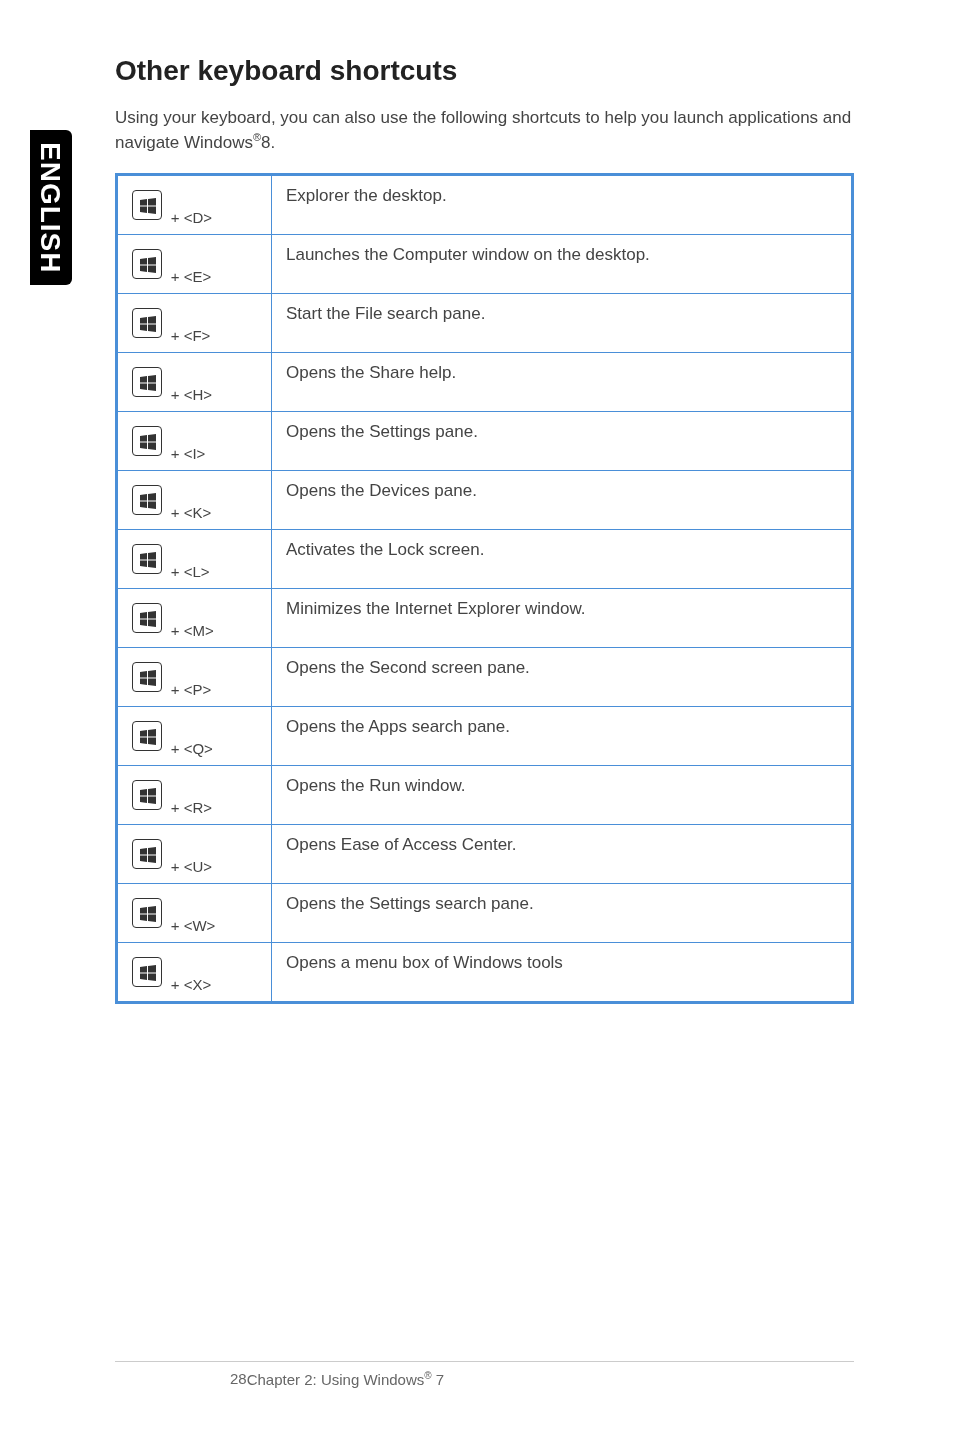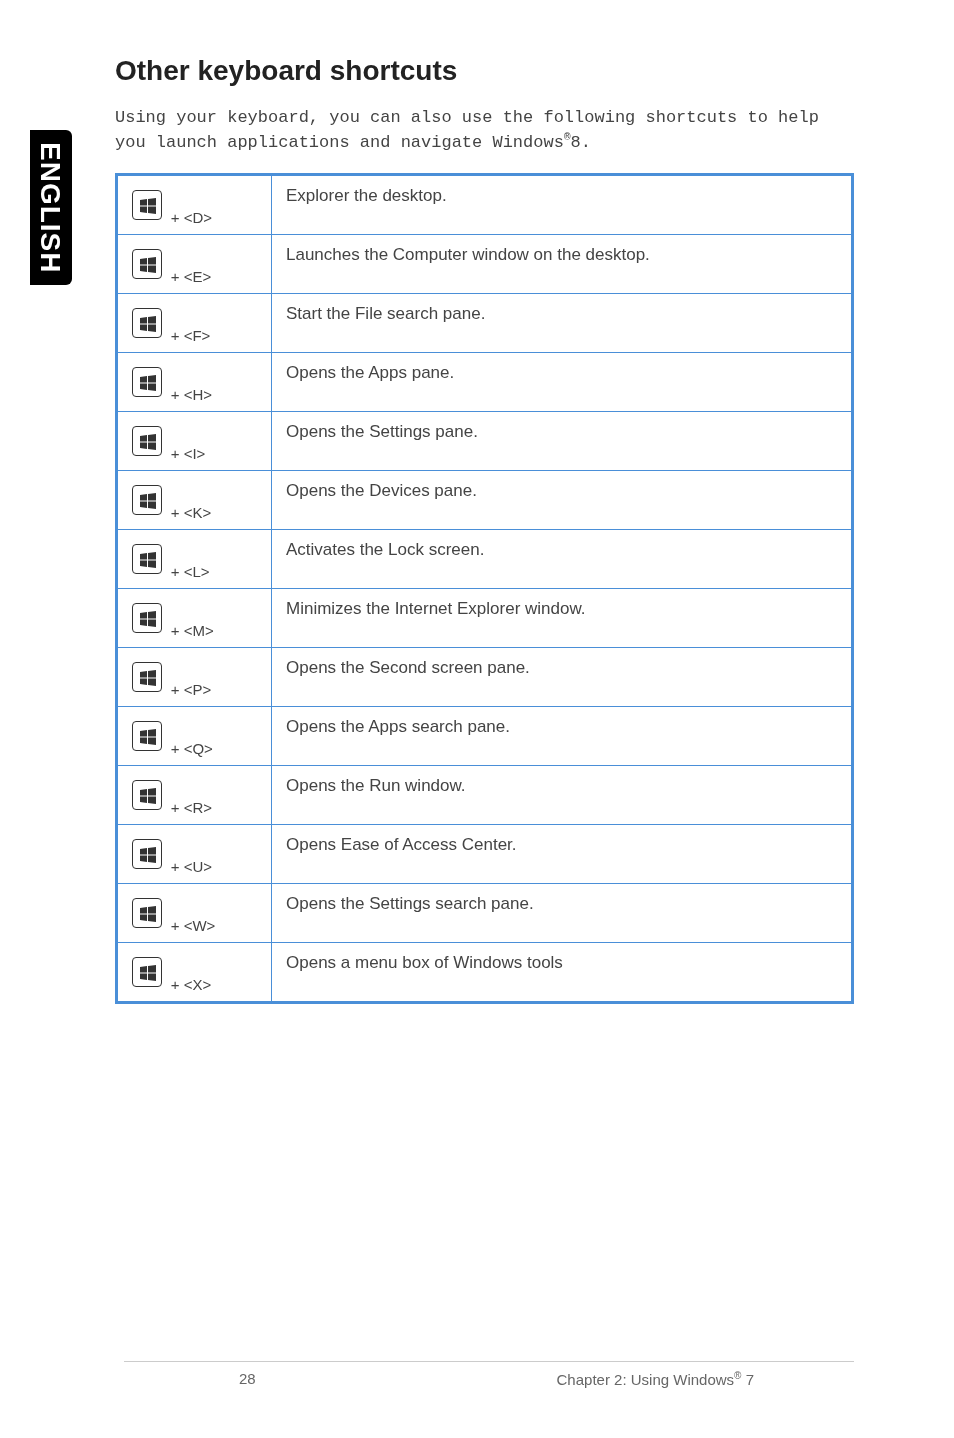--- a/index.html
+++ b/index.html
@@ -9,21 +9,21 @@
     position: absolute;
     left: 30px; top: 130px;
     background: #000; color: #fff;
     writing-mode: vertical-rl;
     font-weight: bold; font-size: 28px;
     padding: 12px 6px 12px 4px;
     border-radius: 0 6px 6px 0;
     letter-spacing: 1px;
   }
   h1 { font-size: 28px; font-weight: bold; color: #222; margin-bottom: 20px; }
-  .intro { font-size: 17px; line-height: 1.35; color: #444; margin-bottom: 18px; font-family: Liberation Mono, monospace; }
+  .intro { font-size: 17px; line-height: 1.35; color: #444; margin-bottom: 18px; }
   .sup { font-size: 11px; vertical-align: super; }
   table.shortcuts {
     width: 100%;
     border-collapse: collapse;
     border: 3px solid #4a8fd8;
   }
   table.shortcuts td {
     border: 1px solid #4a8fd8;
     padding: 10px 14px;
     vertical-align: top;
@@ -42,23 +42,23 @@
     border: 1.5px solid #333;
     border-radius: 4px;
     vertical-align: middle;
     margin-right: 4px;
     position: relative;
   }
   .winkey svg { position: absolute; left: 7px; top: 7px; }
   .plus { font-size: 15px; vertical-align: bottom; position: relative; top: 6px; }
   .footer {
     position: absolute;
-    left: 9px; right: 0; bottom: 50px;
+    left: 0; right: 0; bottom: 50px;
     padding: 0 100px 0 115px;
-    display: flex; justify-content: space-between;
+    display: flex; 
     font-size: 15px; color: #666;
     border-top: 1px solid #ccc;
     padding-top: 8px;
     margin: 0 100px 0 115px;
   }
   .footer .left { }
   .footer .right .sup2 { font-size: 10px; vertical-align: super; }
 </style>
 </head>
 <body>
@@ -102,21 +102,21 @@
               </svg></span> <span class="plus">+ &lt;F&gt;</span></td>
           <td>Start the File search pane.</td>
         </tr>
         <tr>
           <td class="keycell"><span class="winkey"><svg width="16" height="16" viewBox="0 0 16 16">
                 <polygon points="0,2 7,1 7,7.5 0,7.5" fill="#333"></polygon>
                 <polygon points="8,0.9 16,0 16,7.5 8,7.5" fill="#333"></polygon>
                 <polygon points="0,8.5 7,8.5 7,15 0,14" fill="#333"></polygon>
                 <polygon points="8,8.5 16,8.5 16,16 8,15.1" fill="#333"></polygon>
               </svg></span> <span class="plus">+ &lt;H&gt;</span></td>
-          <td>Opens the Apps pane.</td>
+          <td>Opens the Share help.</td>
         </tr>
         <tr>
           <td class="keycell"><span class="winkey"><svg width="16" height="16" viewBox="0 0 16 16">
                 <polygon points="0,2 7,1 7,7.5 0,7.5" fill="#333"></polygon>
                 <polygon points="8,0.9 16,0 16,7.5 8,7.5" fill="#333"></polygon>
                 <polygon points="0,8.5 7,8.5 7,15 0,14" fill="#333"></polygon>
                 <polygon points="8,8.5 16,8.5 16,16 8,15.1" fill="#333"></polygon>
               </svg></span> <span class="plus">+ &lt;I&gt;</span></td>
           <td>Opens the Settings pane.</td>
         </tr>

